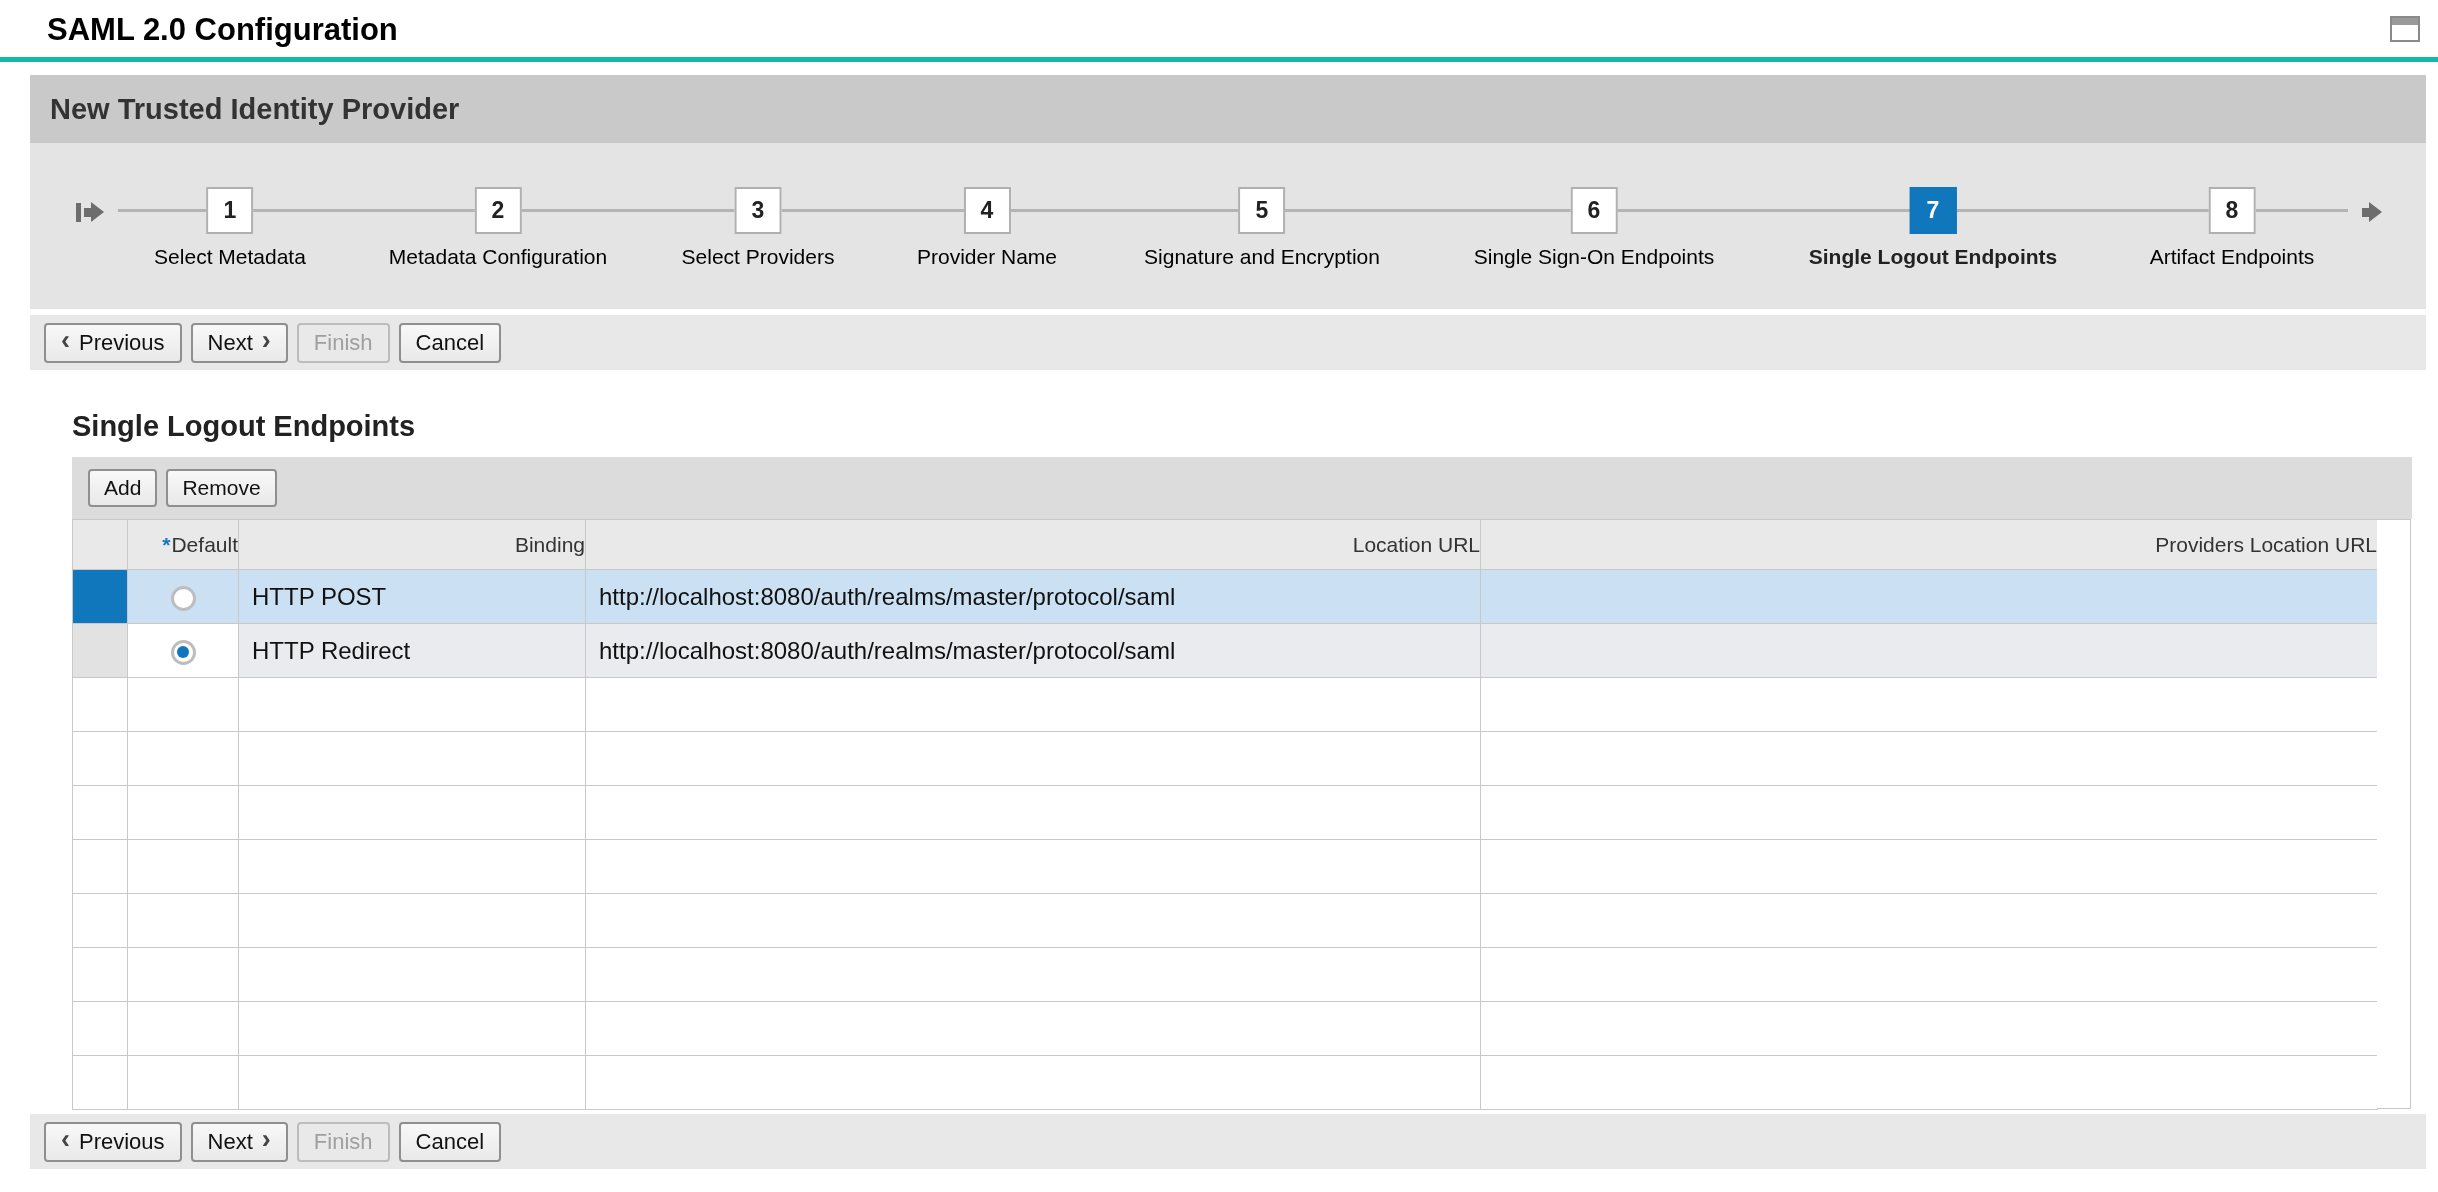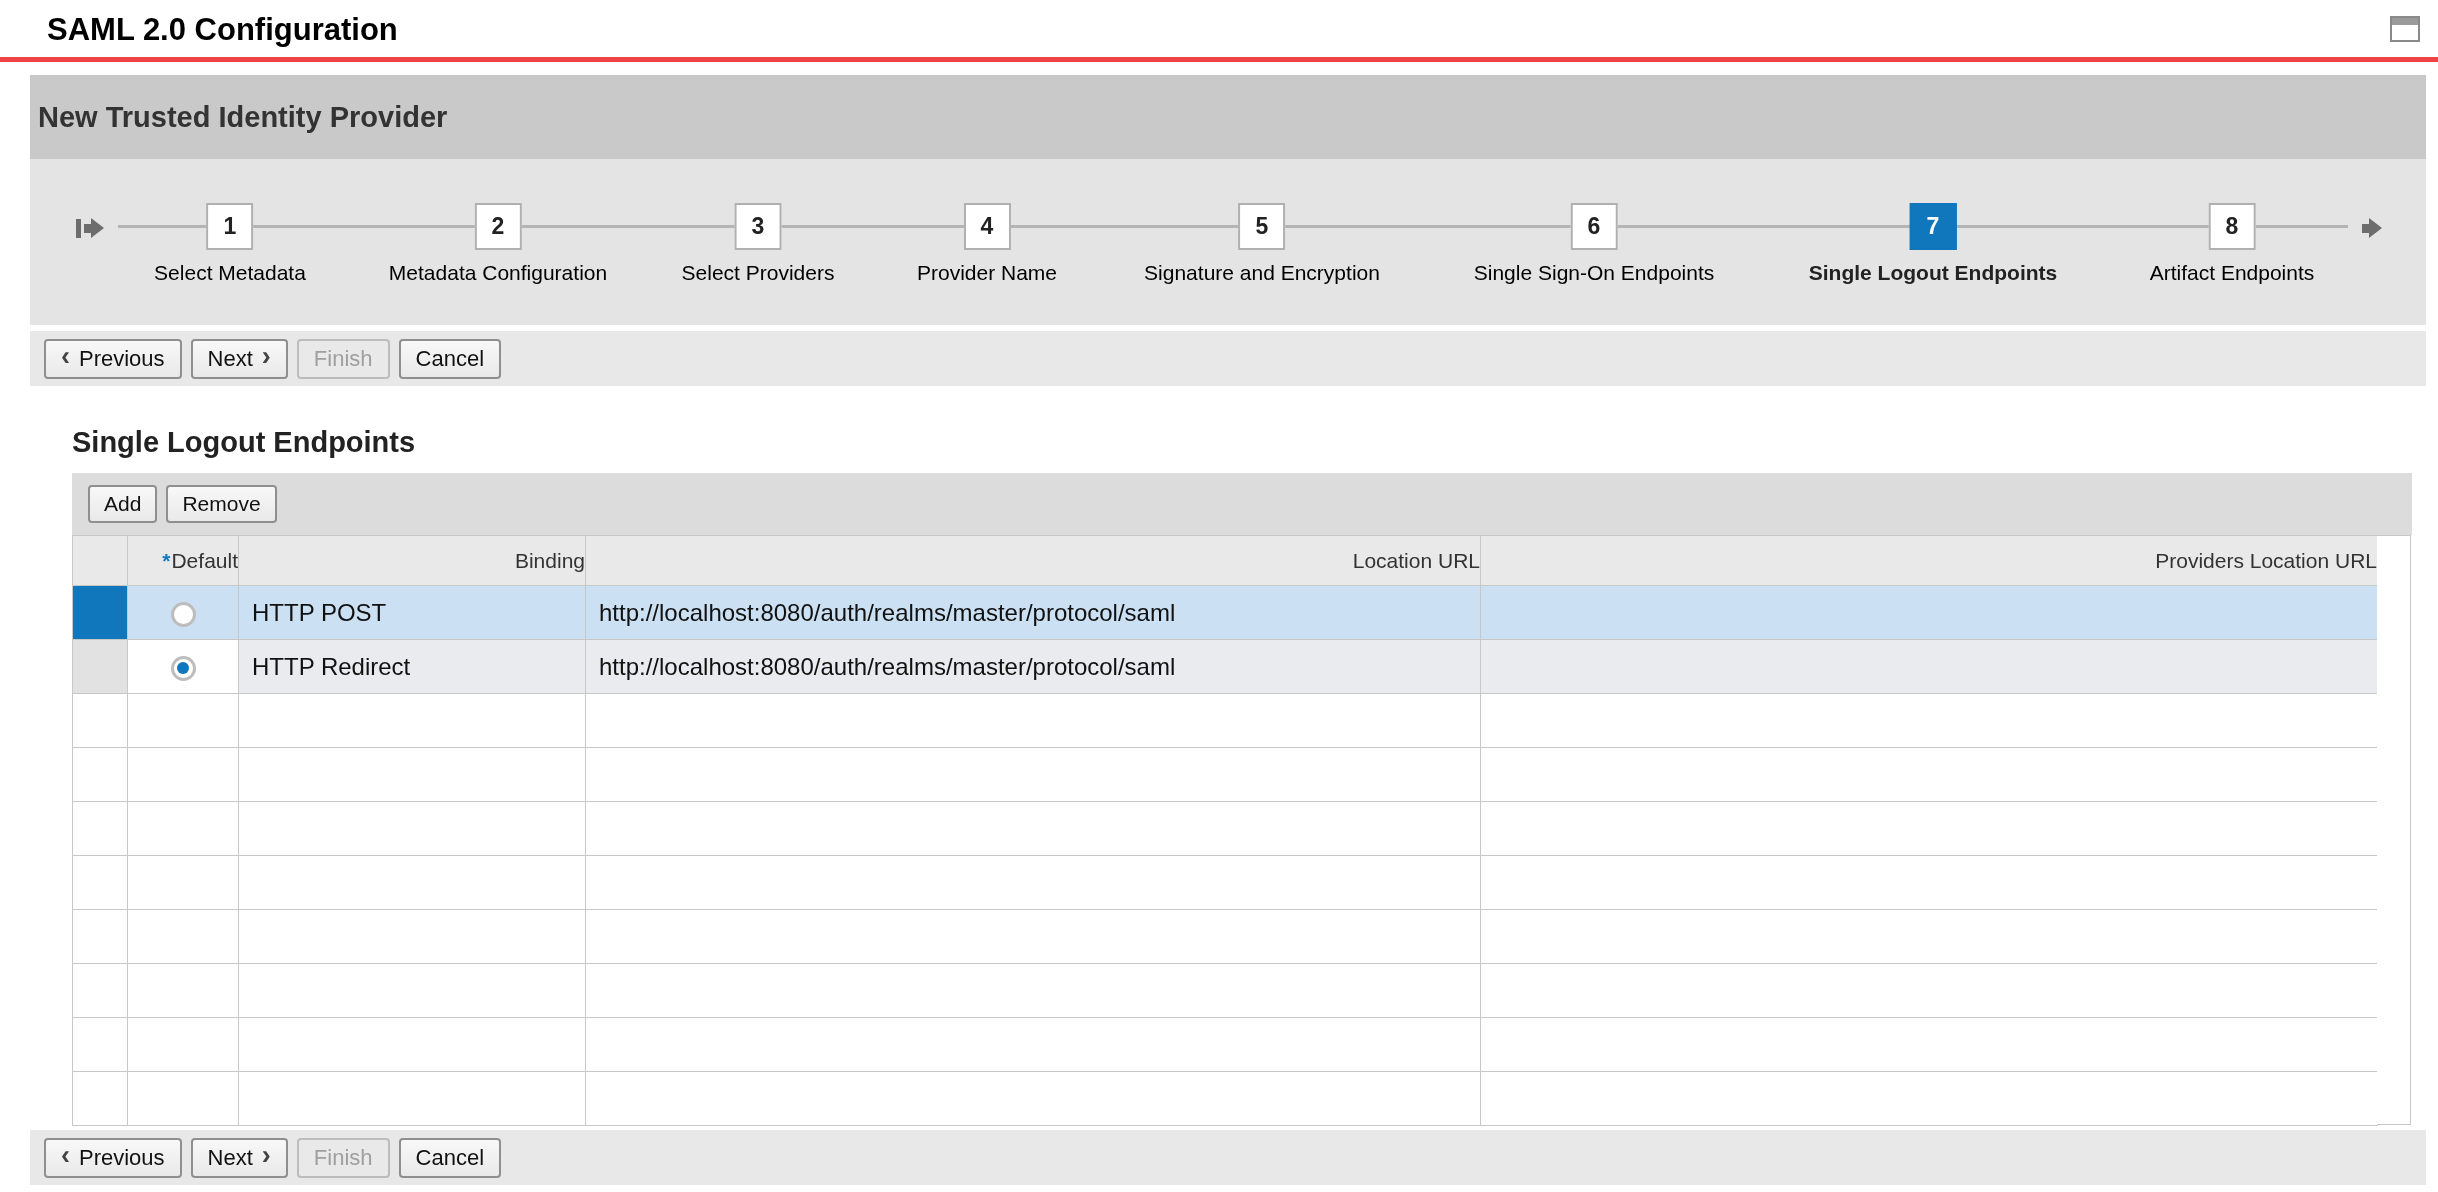--- a/index.html
+++ b/index.html
@@ -1,29 +1,29 @@
 <!DOCTYPE html>
 <html><head>
 <meta charset="utf-8">
 <style>
   * { margin:0; padding:0; box-sizing:border-box; }
   html,body { width:2438px; height:1192px; background:#ffffff;
               font-family:"Liberation Sans", sans-serif; color:#111; }
 
   
-  .app-header { position:relative; height:62px; border-bottom:5px solid #ef4444;text-align:right; }
+  .app-header { position:relative; height:62px; border-bottom:5px solid #14b8a6;text-align:right; }
   .app-title { position:absolute; left:47px; top:12px; font-size:31px; font-weight:bold; color:#000; }
   .win-icon { position:absolute; right:18px; top:16px; width:30px; height:26px;
               border:2px solid #8a8a8a; background:#fff; }
   .win-icon::before { content:""; display:block; height:7px; background:#9a9a9a; }
 
   
   .wizard { margin:13px 12px 0 30px; }
-  .wizard-header { height:84px; background:#c9c9c9; display:flex; align-items:center;
-                   padding-left:8px; font-size:29px; font-weight:bold; color:#333; }
+  .wizard-header { height:68px; background:#c9c9c9; display:flex; align-items:center;
+                   padding-left:20px; font-size:29px; font-weight:bold; color:#333; }
   .roadmap { position:relative; height:166px; background:#e4e4e4; }
   .roadmap-line { position:absolute; left:88px; right:78px; top:66px; height:3px; background:#b4b4b4; }
   .flag { position:absolute; top:59px; display:flex; align-items:center; }
   .flag-bar { width:5px; height:19px; background:#6d6d6d; margin-right:3px; }
   .flag-stem { width:7px; height:9px; background:#6d6d6d; }
   .flag-tri { width:0; height:0; border-top:10px solid transparent; border-bottom:10px solid transparent;
               border-left:13px solid #6d6d6d; }
   .flag-start { left:46px; }
   .flag-end { right:44px; }
   .step { position:absolute; top:44px; transform:translateX(-50%); display:flex;

